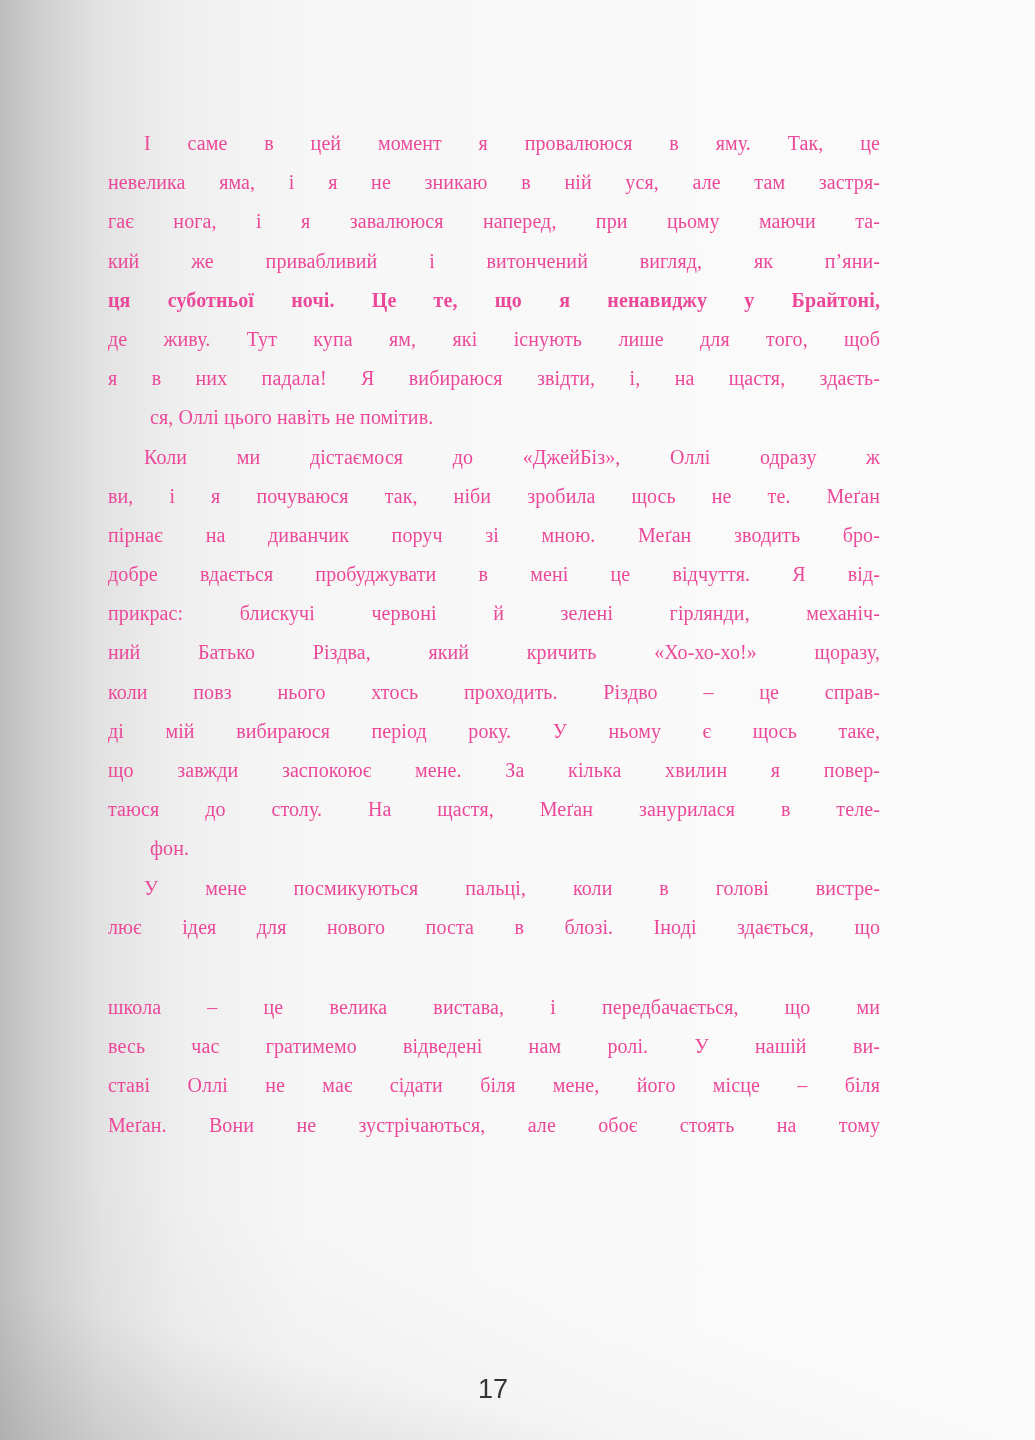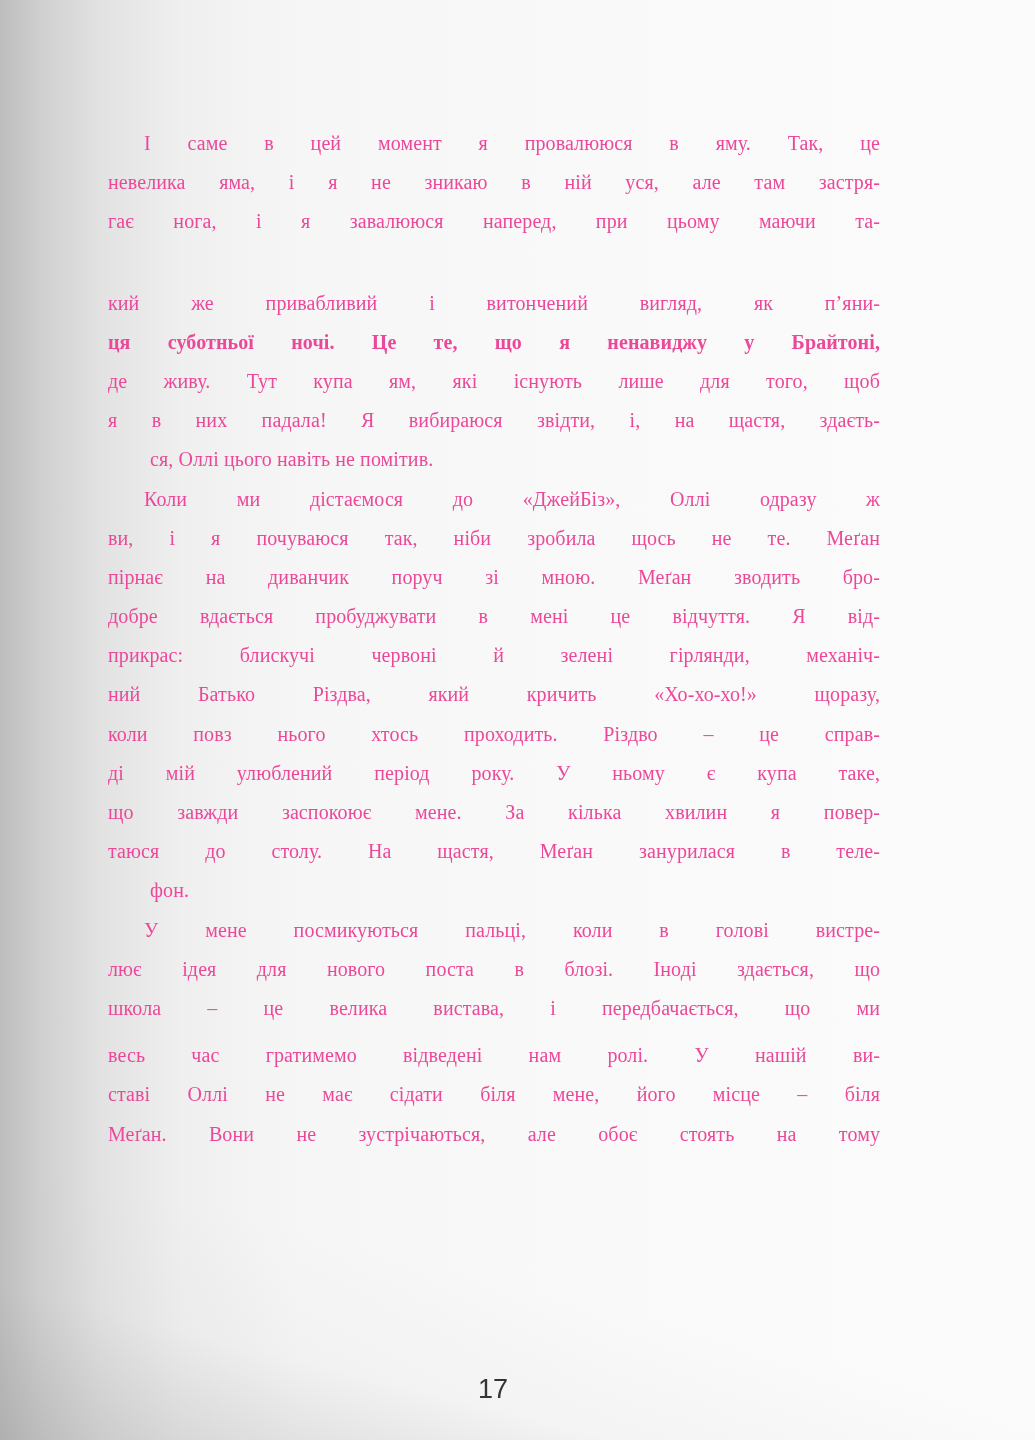--- a/index.html
+++ b/index.html
@@ -62,46 +62,46 @@
 </head>
 <body>
 
 <div class="page">
   <div class="body-text">
 
     <div class="paragraph">
       <span class="line indent" style="display: block;">І саме в цей момент я провалююся в яму. Так, це</span>
       <span class="line" style="display: block;">невелика яма, і я не зникаю в ній уся, але там застря-</span>
       <span class="line" style="display: block;">гає нога, і я завалююся наперед, при цьому маючи та-</span>
-      <span class="line" style="display: block; margin-top: 42px;">кий же привабливий і витончений вигляд, як п’яни-</span>
+      <span class="line" style="display: block;">кий же привабливий і витончений вигляд, як п’яни-</span>
       <span class="line" style="display: block; font-weight: bold;">ця суботньої ночі. Це те, що я ненавиджу у Брайтоні,</span>
       <span class="line" style="display: block;">де живу. Тут купа ям, які існують лише для того, щоб</span>
       <span class="line" style="display: block;">я в них падала! Я вибираюся звідти, і, на щастя, здаєть-</span>
       <span class="line last" style="display: block;">ся, Оллі цього навіть не помітив.</span>
     </div>
 
     <div class="paragraph">
       <span class="line indent" style="display: block;">Коли ми дістаємося до «ДжейБіз», Оллі одразу ж</span>
       <span class="line" style="display: block;">ви, і я почуваюся так, ніби зробила щось не те. Меґан</span>
       <span class="line" style="display: block;">пірнає на диванчик поруч зі мною. Меґан зводить бро-</span>
       <span class="line" style="display: block;">добре вдається пробуджувати в мені це відчуття. Я від-</span>
       <span class="line" style="display: block;">прикрас: блискучі червоні й зелені гірлянди, механіч-</span>
       <span class="line" style="display: block;">ний Батько Різдва, який кричить «Хо-хо-хо!» щоразу,</span>
       <span class="line" style="display: block;">коли повз нього хтось проходить. Різдво – це справ-</span>
-      <span class="line" style="display: block;">ді мій улюблений період року. У ньому є купа таке,</span>
+      <span class="line" style="display: block;">ді мій вибираюся період року. У ньому є щось таке,</span>
       <span class="line" style="display: block;">що завжди заспокоює мене. За кілька хвилин я повер-</span>
       <span class="line" style="display: block;">таюся до столу. На щастя, Меґан занурилася в теле-</span>
       <span class="line last" style="display: block;">фон.</span>
     </div>
 
     <div class="paragraph">
       <span class="line indent" style="display: block;">У мене посмикуються пальці, коли в голові вистре-</span>
       <span class="line" style="display: block;">лює ідея для нового поста в блозі. Іноді здається, що</span>
-      <span class="line" style="display: block;">школа – це велика вистава, і передбачається, що ми</span>
-      <span class="line" style="display: block; margin-top: 8px;">весь час гратимемо відведені нам ролі. У нашій ви-</span>
+      <span class="line" style="display: block; margin-top: 41px;">школа – це велика вистава, і передбачається, що ми</span>
+      <span class="line" style="display: block;">весь час гратимемо відведені нам ролі. У нашій ви-</span>
       <span class="line" style="display: block;">ставі Оллі не має сідати біля мене, його місце – біля</span>
       <span class="line" style="display: block;">Меґан. Вони не зустрічаються, але обоє стоять на тому</span>
     </div>
 
   </div>
 
   <div class="page-number">17</div>
   <div class="shade-bottom"></div>
 </div>
 

